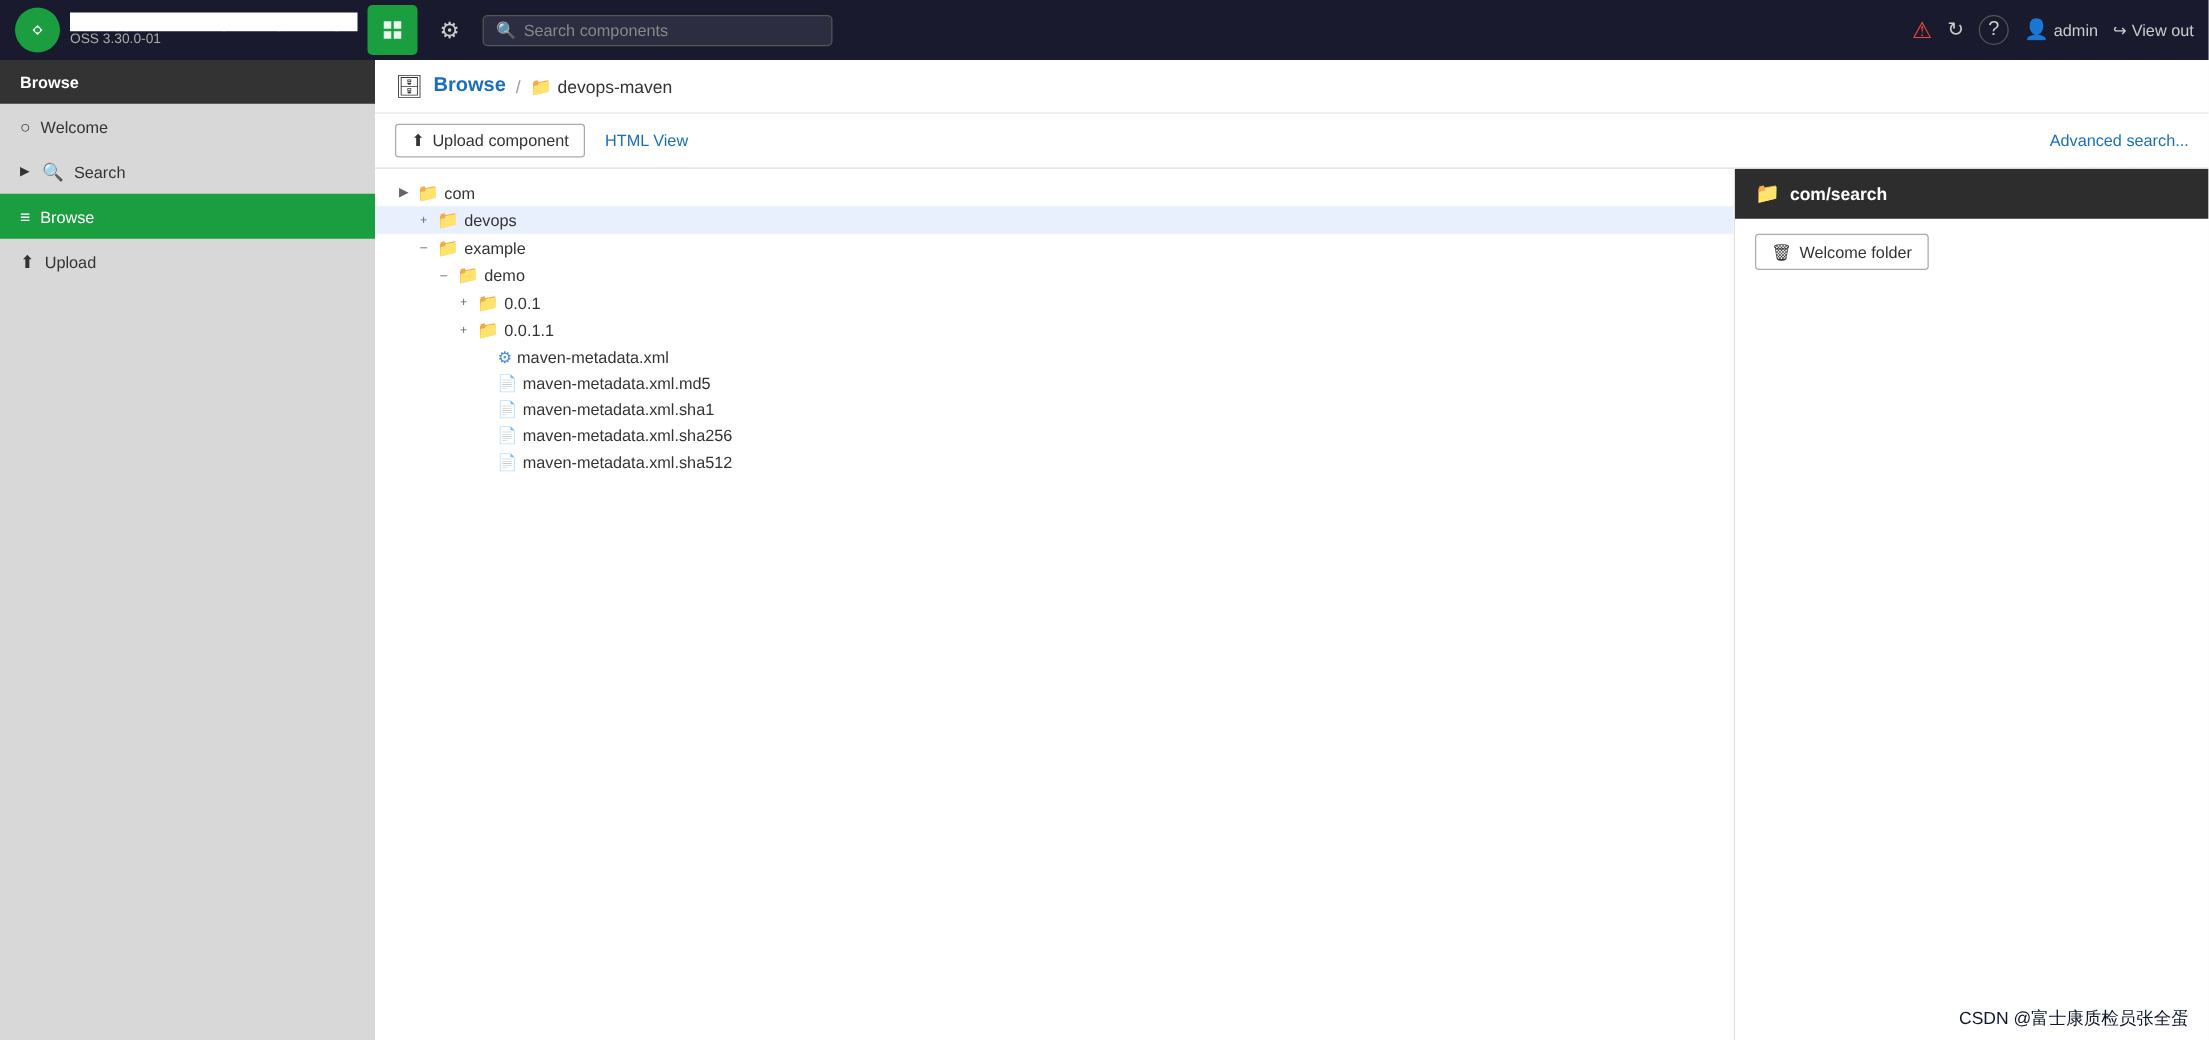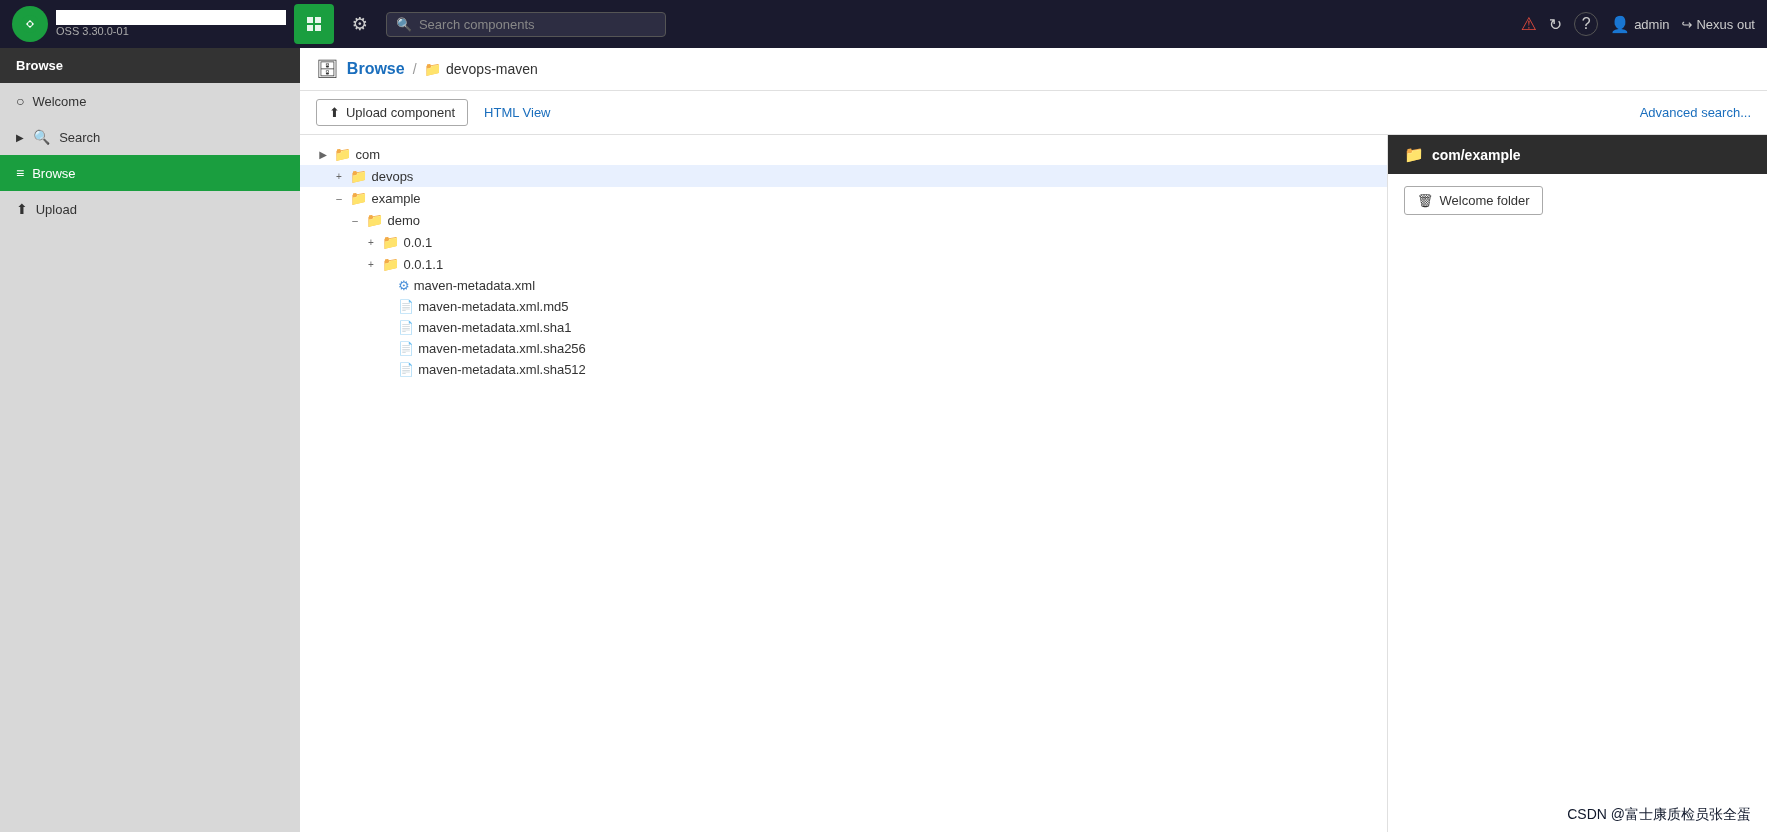--- a/index.html
+++ b/index.html
@@ -167,21 +167,21 @@
   <div class="topnav-right">
     <div class="topnav-alert" title="Alert">⚠</div>
     <div class="topnav-refresh">↻</div>
     <div class="topnav-help">?</div>
     <div class="topnav-user">
       <span class="icon">👤</span>
       <span>admin</span>
     </div>
     <div class="topnav-signout">
       <span>↪</span>
-      <span>Nexus out</span>
+      <span>View out</span>
     </div>
   </div>
 </nav>
 
 <div class="layout">
 
   <aside class="sidebar">
     <div class="sidebar-header">Browse</div>
 
     <div class="sidebar-item">
@@ -296,21 +296,21 @@
           <span class="toggle"></span>
           <span class="file-icon file-txt">📄</span>
           <span>maven-metadata.xml.sha512</span>
         </div>
 
       </div>
 
       <div class="detail-panel">
         <div class="detail-header">
           <span class="folder-icon">📁</span>
-          <span class="title">com/example</span>
+          <span class="title">com/search</span>
         </div>
         <div class="detail-body">
           <button class="btn-delete-folder">
             <span>🗑</span>
             <span>Welcome folder</span>
           </button>
         </div>
       </div>
 
     </div>

